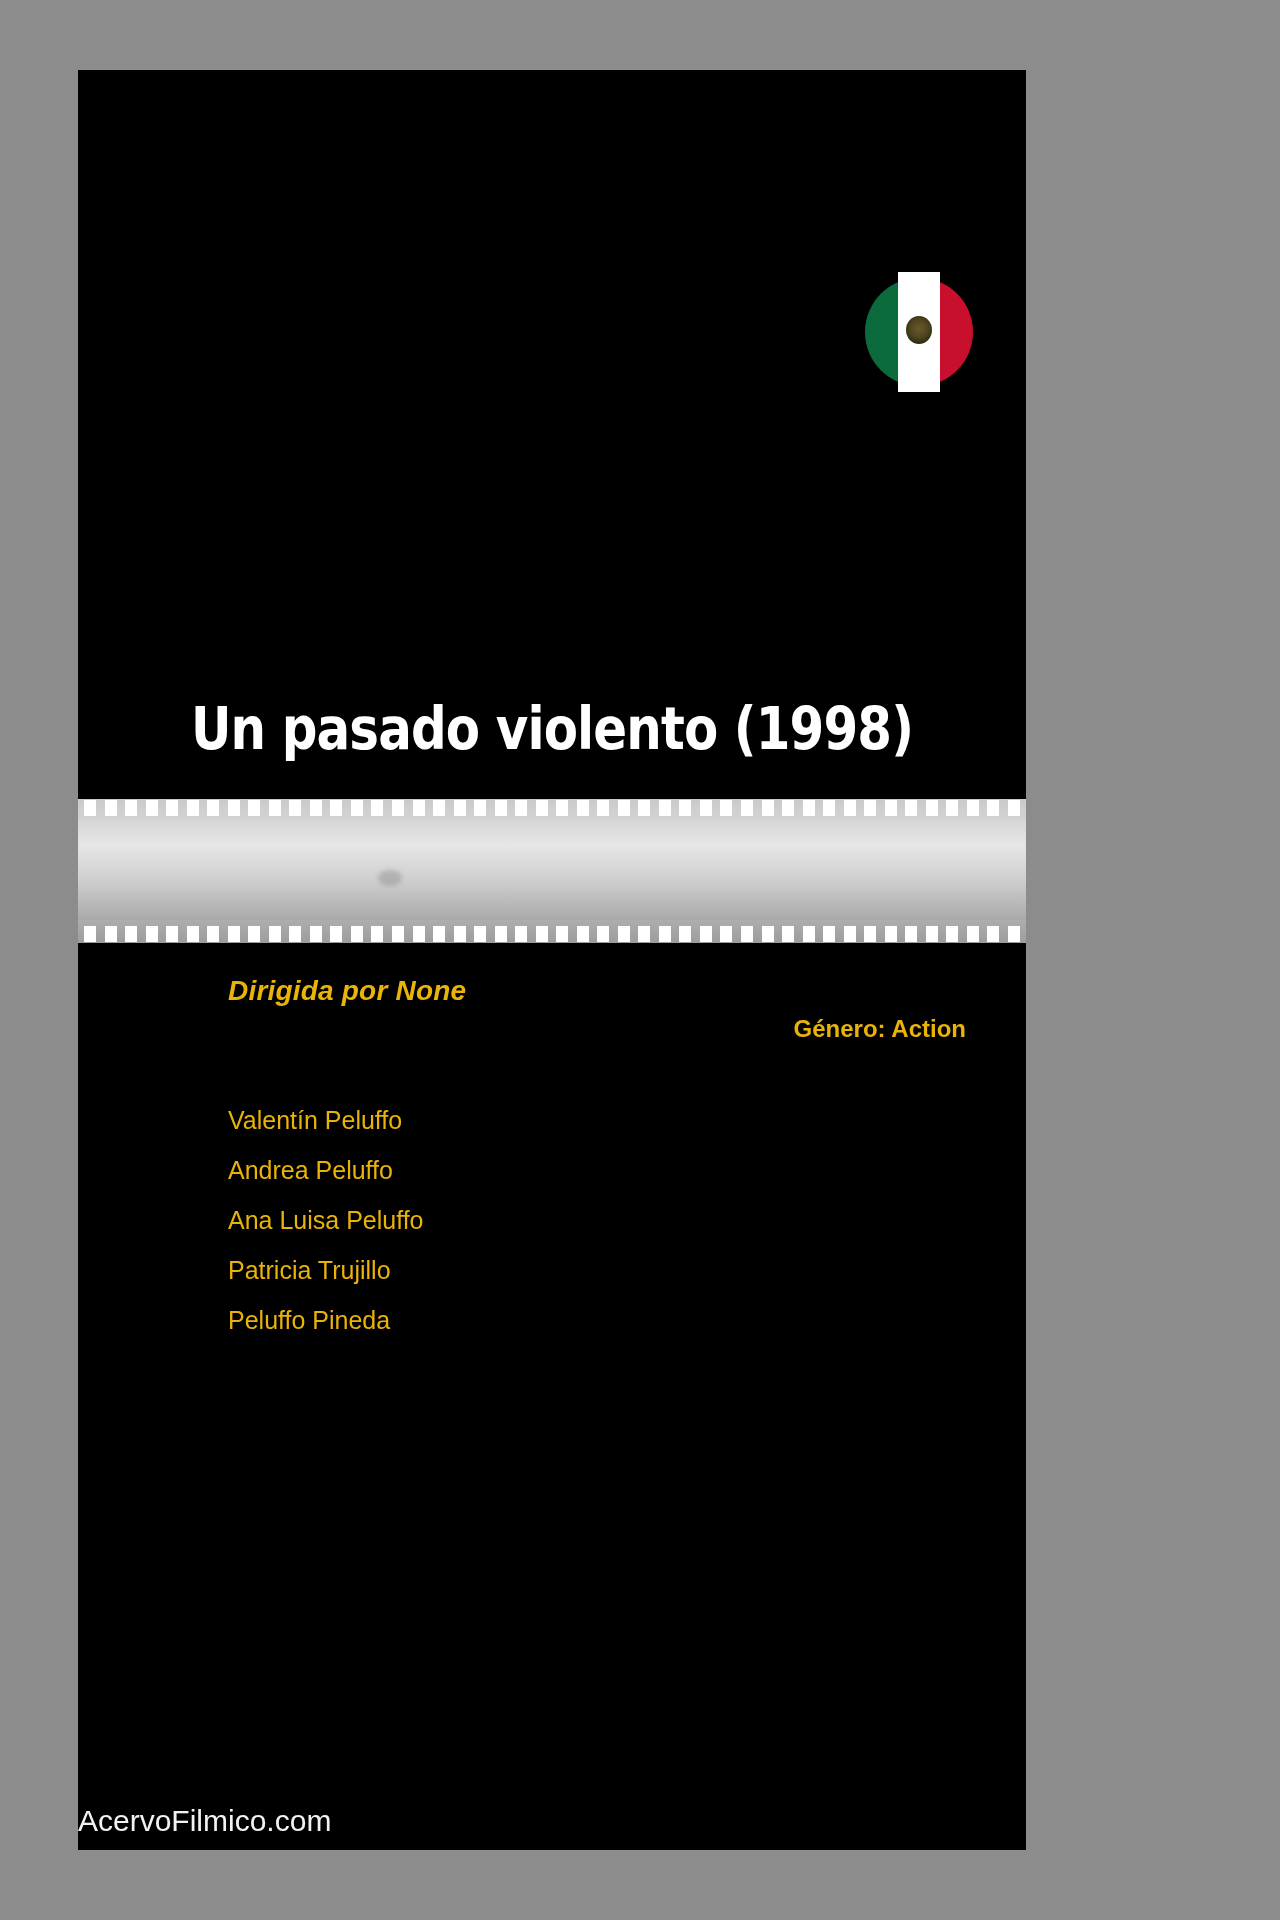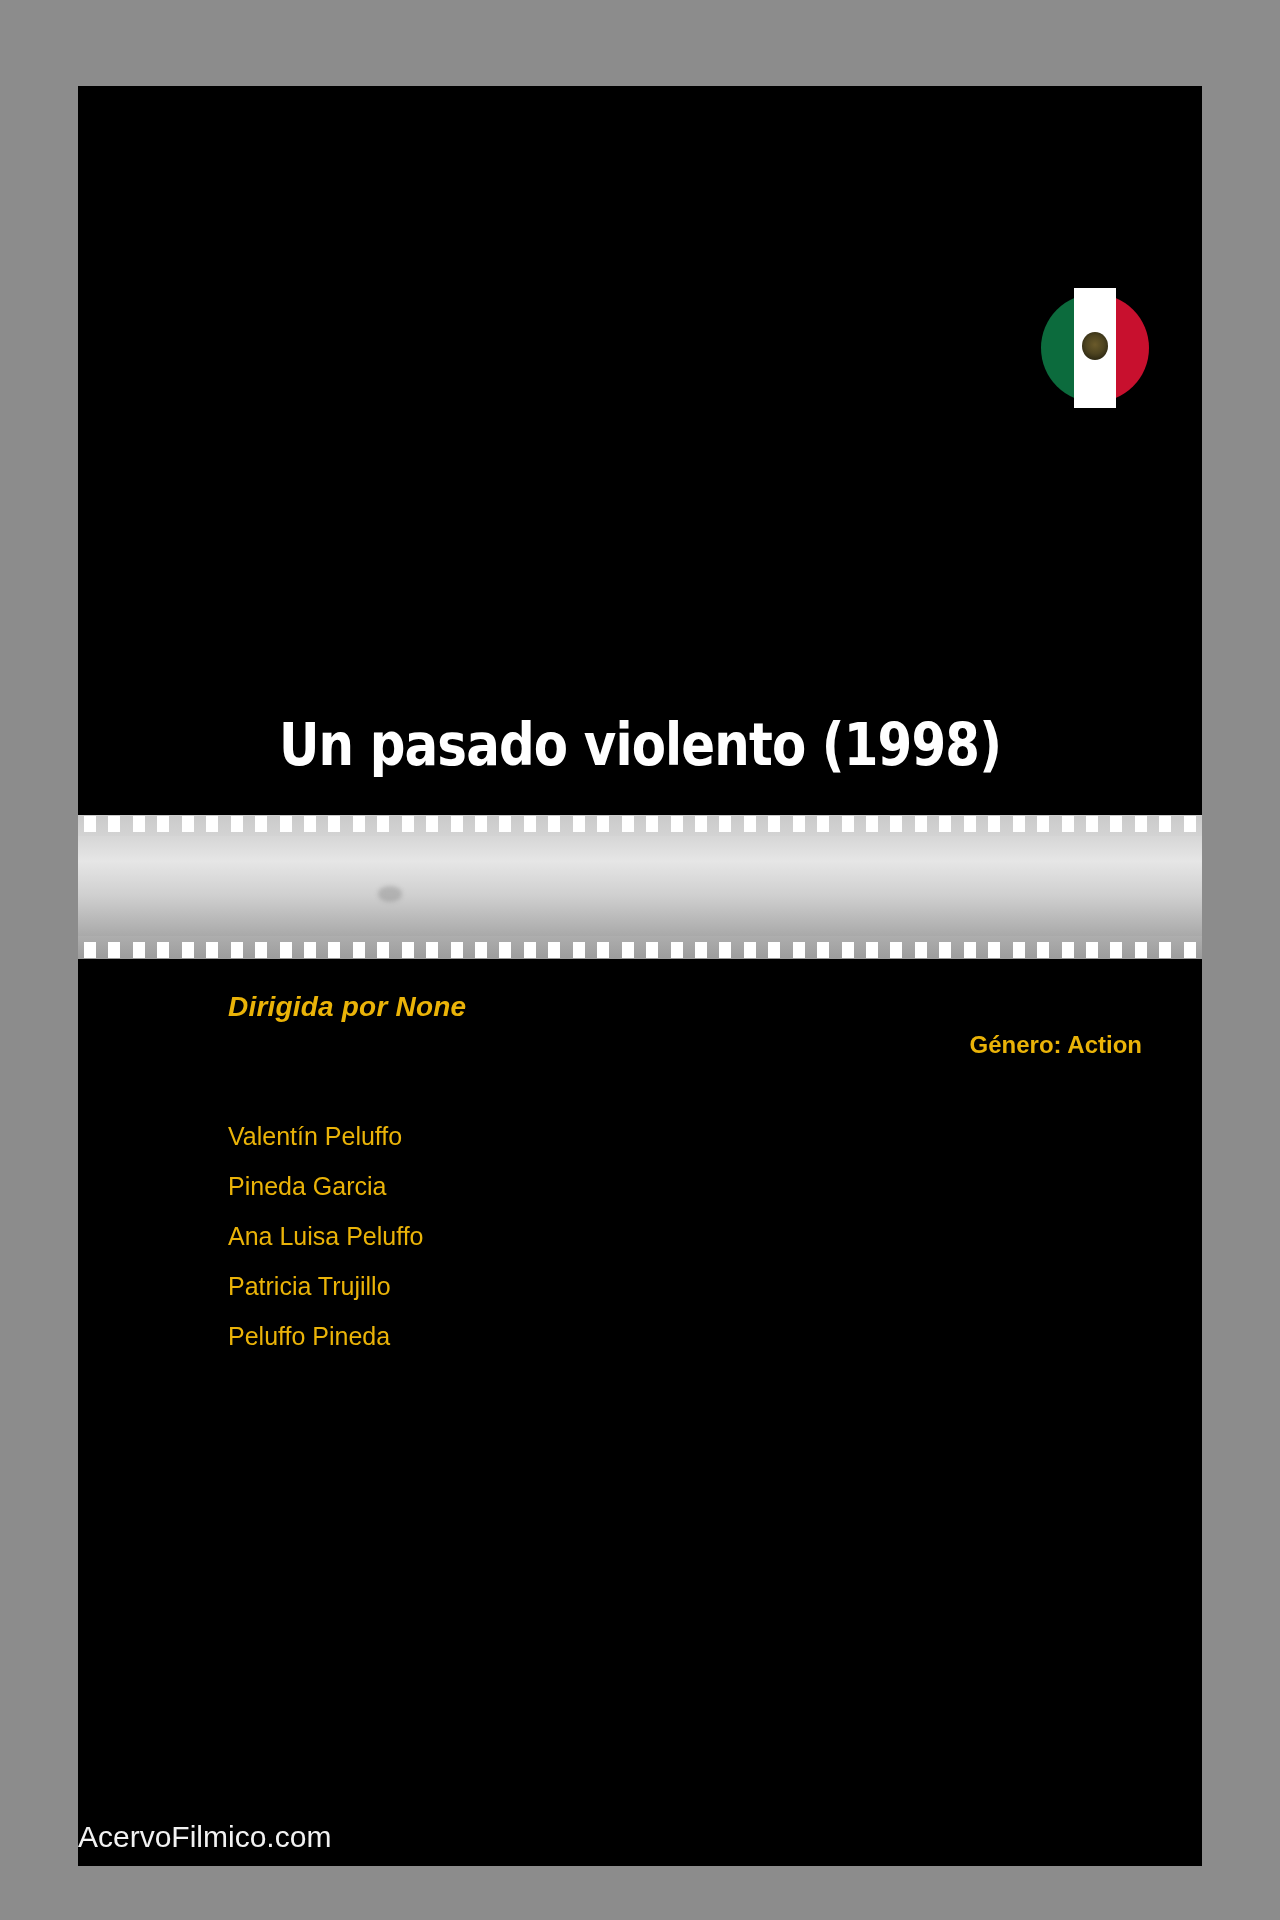--- a/index.html
+++ b/index.html
@@ -16,25 +16,24 @@
   .stage {
     position: relative;
     width: 1280px;
     height: 1920px;
     background: #8c8c8c;
   }
   .poster {
     position: absolute;
     left: 78px;
     top: 70px;
-    width: 1124px;
+    width: 948px;
     height: 1780px;
     background: #000000;
     overflow: hidden;
-    margin-top: 16px;
   }
 
   
   .top-area {
     position: absolute;
     left: 0;
     top: 0;
     width: 100%;
     height: 800px;
     background: #000;
@@ -322,21 +321,21 @@
           <div class="perf"></div>
         </div>
       <div class="strip-edge-bottom"></div>
     </div>
 
     <div class="credits">
       <p class="director">Dirigida por None</p>
       <p class="genre">Género: Action</p>
       <ul class="cast" id="cast-list">
           <li>Valentín Peluffo</li>
-          <li>Pineda Garcia</li>
+          <li>Andrea Peluffo</li>
           <li>Ana Luisa Peluffo</li>
           <li>Patricia Trujillo</li>
           <li>Peluffo Pineda</li>
         </ul>
     </div>
 
     <div class="footer">AcervoFilmico.com</div>
   </div>
 </div>
 

